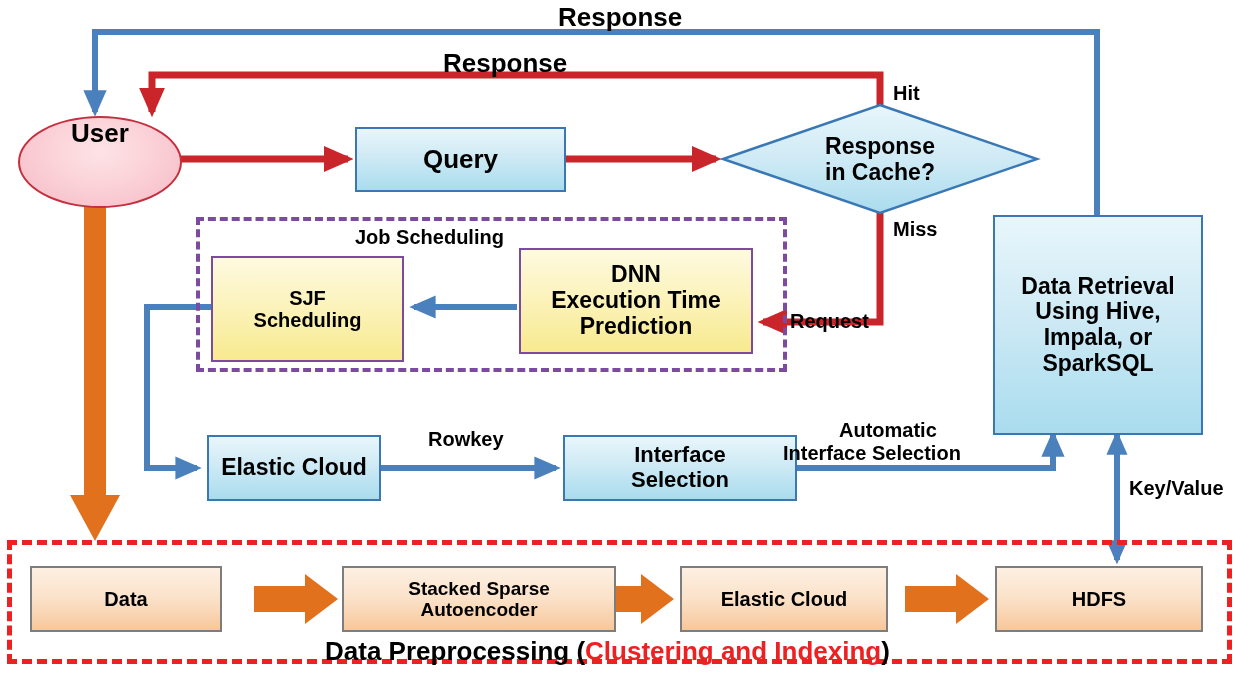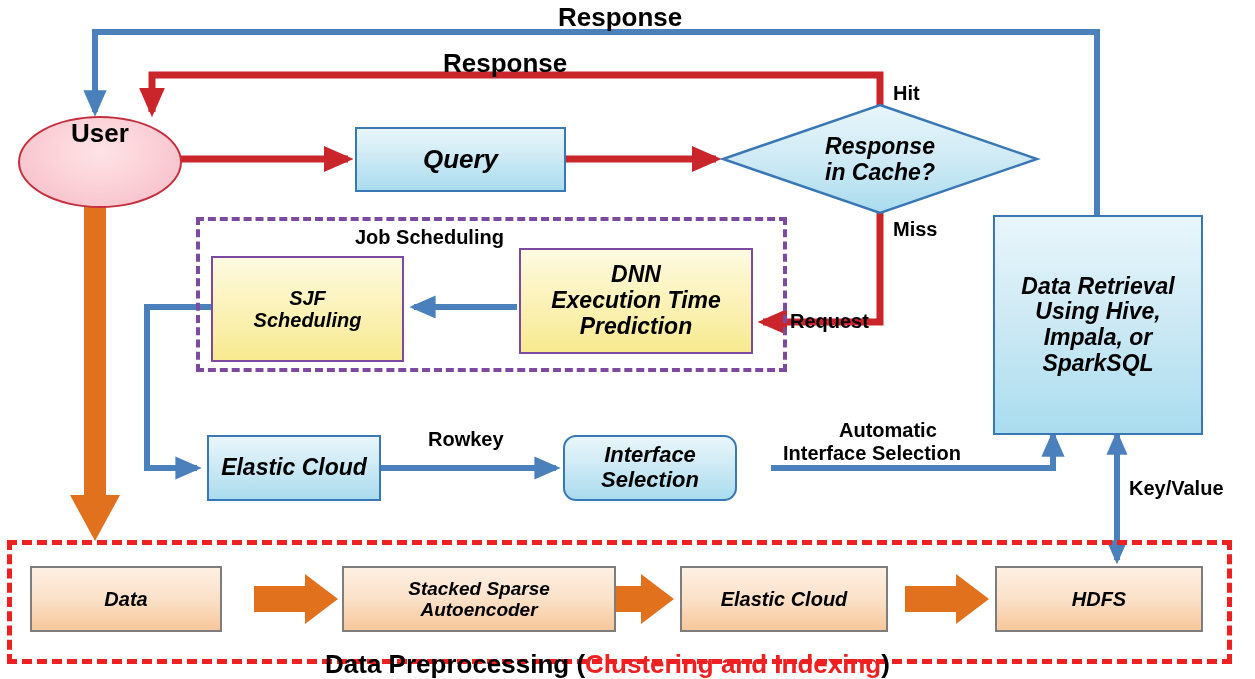--- a/index.html
+++ b/index.html
@@ -2,21 +2,21 @@
 <html><head>
 <meta charset="utf-8">
 <style>
   html,body{margin:0;padding:0;background:#ffffff;}
   #stage{position:relative;width:1255px;height:679px;background:#fff;
          font-family:"Liberation Sans",sans-serif;overflow:hidden;}
   #stage svg.layer{position:absolute;left:0;top:0;width:1255px;height:679px;pointer-events:none;}
 
   .node{position:absolute;box-sizing:border-box;display:flex;align-items:center;
         justify-content:center;text-align:center;font-weight:bold;color:#000;
-        line-height:1.12;font-style:italic;}
+        line-height:1.12;}
   .blue-box{background:linear-gradient(to bottom,#e8f6fb 0%, #cfeaf5 45%, #a9dcee 100%);
             border:2px solid #3a78b5;}
   .yellow-box{background:linear-gradient(to bottom,#fdfae0 0%, #fcf3bd 45%, #f7ea8f 100%);
               border:2px solid #7c4ba0;}
   .orange-box{background:linear-gradient(to bottom,#fdf0e3 0%, #fbe1c8 50%, #f7c79b 100%);
               border:2px solid #7d7d7d;}
   .ellipse{position:absolute;border-radius:50%;
            background:radial-gradient(ellipse at 50% 38%, #fde3e6 0%, #fbd2d8 45%, #f5b9c3 100%);
            border:2px solid #c4303f;display:flex;justify-content:center;
            font-weight:bold;color:#000;}
@@ -140,21 +140,21 @@
   <div class="node yellow-box fs23" style="left:519px;top:248px;width:234px;height:106px;white-space:pre-line;">
     <span style="white-space:pre-line;">DNN
 Execution Time
 Prediction</span>
   </div>
 
   <div class="node blue-box fs23" style="left:207px;top:435px;width:174px;height:66px;">
     <span>Elastic Cloud</span>
   </div>
 
-  <div class="node blue-box fs22" style="left:563px;top:435px;width:174px;height:66px;white-space:pre-line;border-radius:13px;">
+  <div class="node blue-box fs22" style="left:563px;top:435px;width:234px;height:66px;white-space:pre-line;">
     <span style="white-space:pre-line;">Interface
 Selection</span>
   </div>
 
   <div class="node blue-box fs23" style="left:993px;top:215px;width:210px;height:220px;white-space:pre-line;">
     <span style="white-space:pre-line;">Data Retrieval
 Using Hive,
 Impala, or
 SparkSQL</span>
   </div>
@@ -173,21 +173,21 @@
   </div>
 
   <div class="node orange-box fs24" style="left:995px;top:566px;width:208px;height:66px;align-items:center;">
     <span>HDFS</span>
   </div>
 
   <div class="caption fs24" style="left:355px;top:226px;">
     <span>Job Scheduling</span>
   </div>
 
-  <div class="caption fs26" style="left:325px;top:649px;">
+  <div class="caption fs26" style="left:325px;top:636px;">
     <span>Data Preprocessing (</span><span class="lbl red" style="position:static;">Clustering and Indexing</span><span>)</span>
   </div>
 
   <div class="lbl fs26" style="left:558px;top:2px;">
     <span>Response</span>
   </div>
 
   <div class="lbl fs26" style="left:443px;top:48px;">
     <span>Response</span>
   </div>

